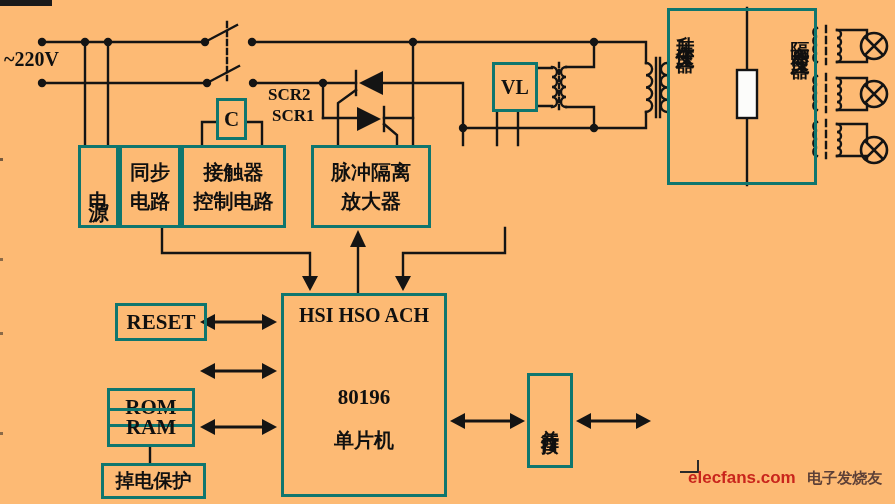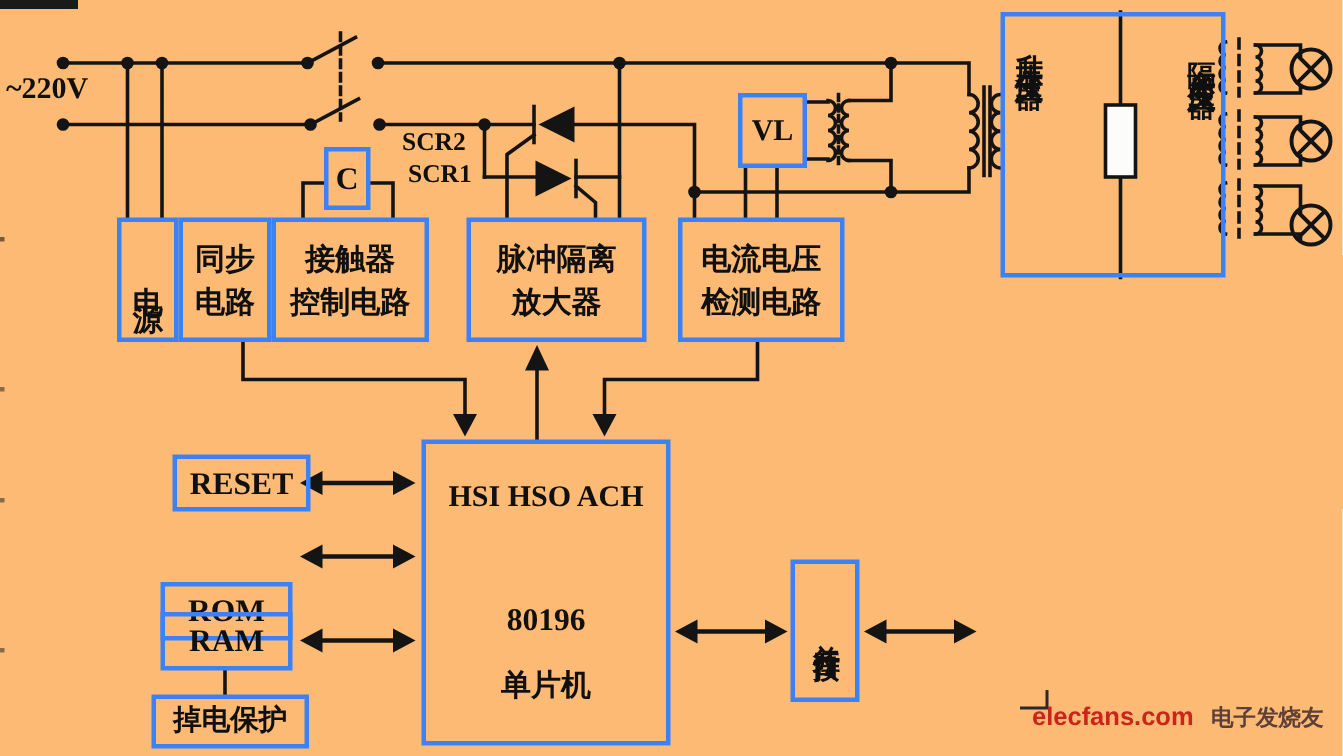--- a/index.html
+++ b/index.html
@@ -1,19 +1,19 @@
 <!DOCTYPE html>
 <html><head>
 <meta charset="utf-8">
 <style>
   html,body{margin:0;padding:0;background:#ffffff;}
   #stage{position:relative;width:895px;height:504px;background:#fdba74;overflow:hidden;
          font-family:"DejaVu Sans",sans-serif;}
   #wires{position:absolute;left:0;top:0;z-index:1;}
-  .box{position:absolute;z-index:2;border:3px solid #3b82f6;box-sizing:border-box;
+  .box{position:absolute;z-index:2;border:3px solid #0f766e;box-sizing:border-box;
        display:flex;flex-direction:column;align-items:center;justify-content:center;
        color:#101010;background:transparent;text-align:center;}
   .cjk{font-family:"DejaVu Sans",sans-serif;font-weight:700;font-size:20px;line-height:1.45;}
   .latin{font-family:"Liberation Serif",serif;font-weight:700;}
   .v-text{writing-mode:vertical-rl;text-orientation:upright;}
   .flabel{position:absolute;z-index:3;color:#101010;}
   .bigbox-label{position:absolute;z-index:3;writing-mode:vertical-rl;text-orientation:upright;
        font-weight:700;font-size:19px;letter-spacing:5px;color:#101010;}
   #watermark{position:absolute;z-index:4;left:688px;top:468px;white-space:nowrap;
        font-weight:700;}
@@ -167,24 +167,20 @@
     <span class="cjk">电路</span>
   </div>
   <div class="box" style="left:311px;top:145px;width:120px;height:83px;">
     <span class="cjk">脉冲隔离</span>
     <span class="cjk">放大器</span>
   </div>
   <div class="box" style="left:181px;top:145px;width:105px;height:83px;">
     <span class="cjk">接触器</span>
     <span class="cjk">控制电路</span>
   </div>
-  <div class="box" style="left:452px;top:145px;width:111px;height:83px;">
-    <span class="cjk">电流电压</span>
-    <span class="cjk">检测电路</span>
-  </div>
 
   <div class="box" style="left:492px;top:62px;width:46px;height:50px;">
     <span class="latin" style="font-size:20px;">VL</span>
   </div>
 
   <div class="box" style="left:667px;top:8px;width:150px;height:177px;"></div>
   <div class="bigbox-label" style="left:673px;top:20px;">升压变压器</div>
   <div class="bigbox-label" style="left:788px;top:26px;">隔离变压器</div>
 
   <div class="box" style="left:115px;top:303px;width:92px;height:38px;">
@@ -194,21 +190,21 @@
     <span class="latin" style="font-size:21px;">ROM</span>
   </div>
   <div class="box" style="left:107px;top:408px;width:88px;height:39px;">
     <span class="latin" style="font-size:21px;">RAM</span>
   </div>
   <div class="box" style="left:101px;top:463px;width:105px;height:36px;">
     <span class="cjk" style="font-size:19px;">掉电保护</span>
   </div>
 
   <div class="box" style="left:281px;top:293px;width:166px;height:204px;justify-content:flex-start;">
-    <span class="latin" style="font-size:20px;margin-top:24px;">HSI HSO ACH</span>
+    <span class="latin" style="font-size:20px;margin-top:8px;">HSI HSO ACH</span>
     <span class="latin" style="font-size:21px;margin-top:58px;">80196</span>
     <span class="cjk" style="font-size:20px;margin-top:16px;">单片机</span>
   </div>
 
   <div class="box" style="left:527px;top:373px;width:46px;height:95px;">
     <span class="cjk v-text" style="font-size:18px;letter-spacing:3px;">并行接口</span>
   </div>
 
   <div id="watermark">
     <span id="wm-brand" style="color:#c9251c;">elecfans.com</span>

